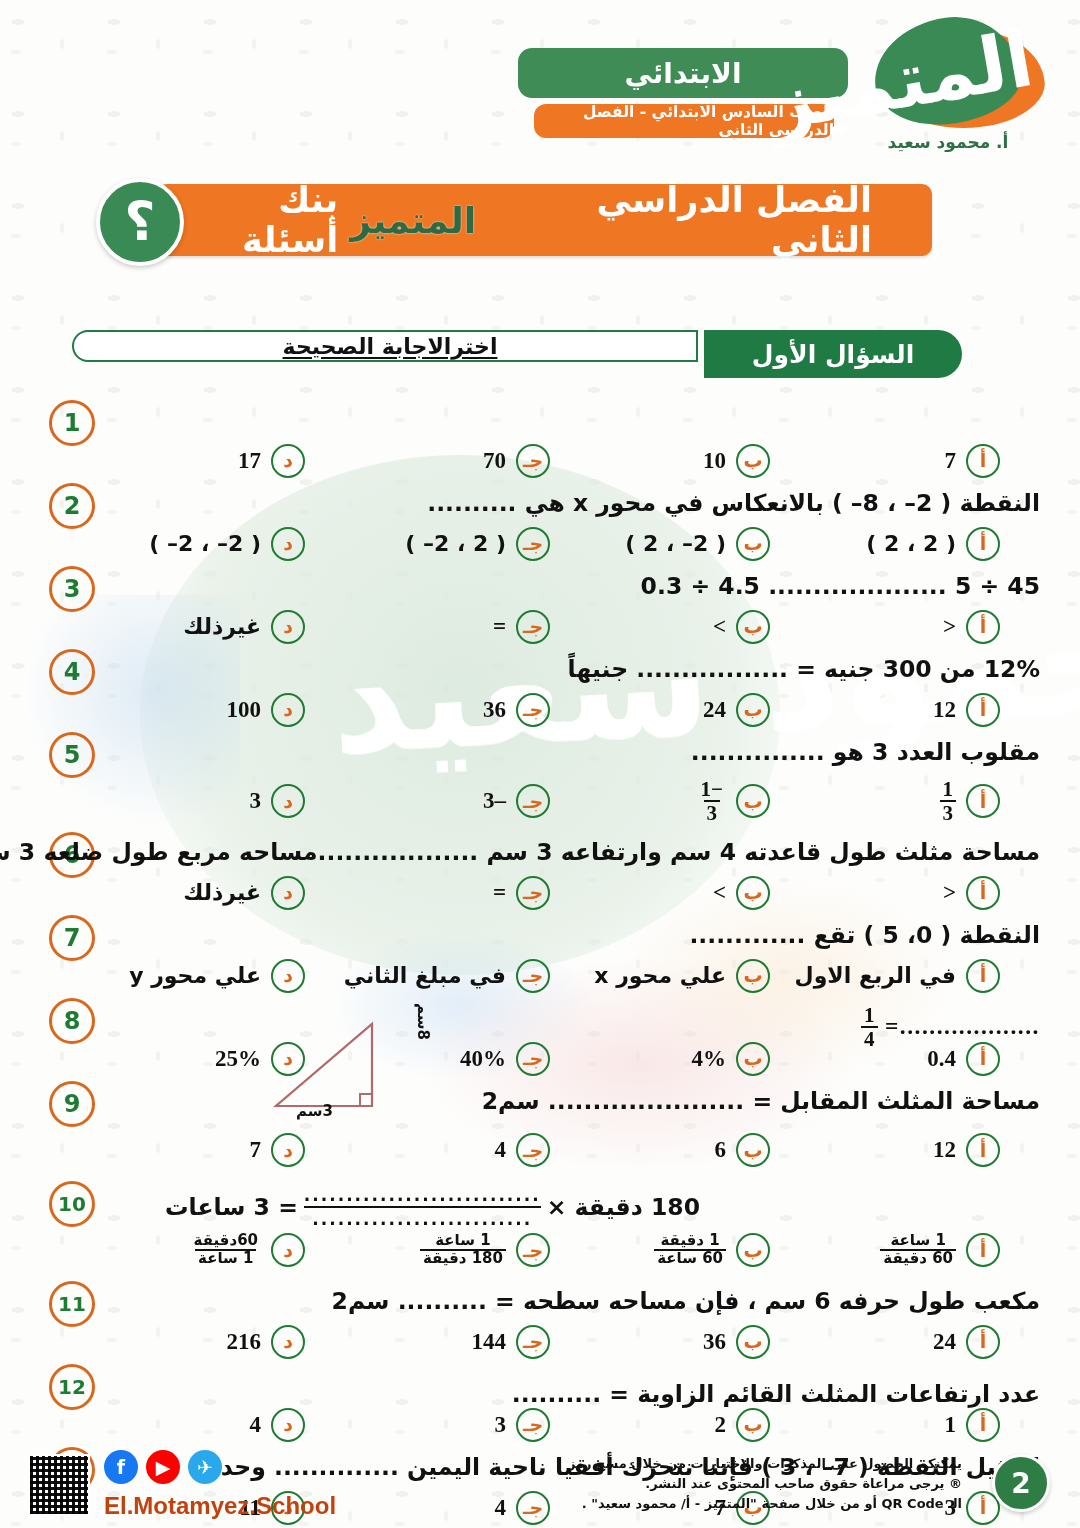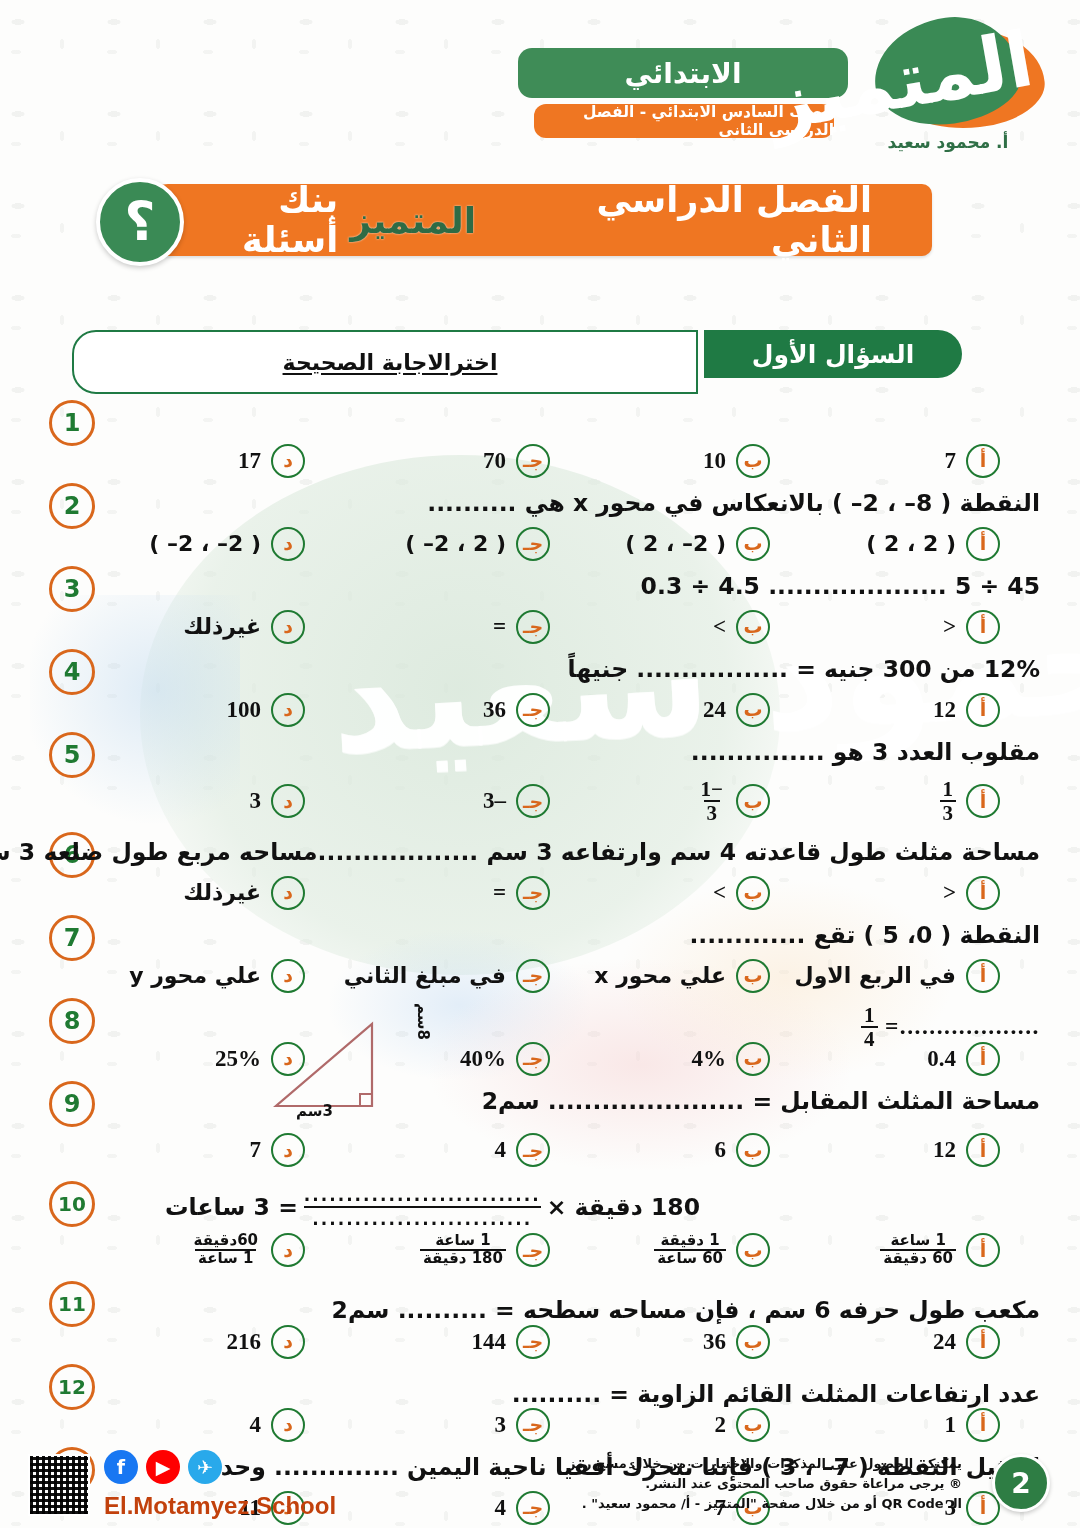--- a/index.html
+++ b/index.html
@@ -126,21 +126,21 @@
 
   
   #section-head { position: absolute; right: 118px; top: 330px; width: 890px; height: 48px; }
   .sec-title {
     position: absolute; right: 0; top: 0; width: 258px; height: 48px;
     background: #1f7a44; border-radius: 0 24px 24px 0;
     color: #fff; font-size: 25px; font-weight: 700;
     display: flex; align-items: center; justify-content: center;
   }
   .sec-sub {
-    position: absolute; right: 264px; top: 0; width: 626px; height: 64px;
+    position: absolute; right: 264px; top: 0; width: 626px; height: 32px;
     background: #fff; border: 2px solid #1f7a44; border-radius: 24px 0 0 24px;
     display: flex; align-items: center; justify-content: flex-end;
     padding-right: 10px; padding-left: 20px;
   }
   .sec-sub span {
     width: 100%; text-align: center; font-size: 22px; font-weight: 700; color: #111;
     text-decoration: underline; text-underline-offset: 3px;
   }
 
   
@@ -311,21 +311,21 @@
             <span class="opt-val">70</span>
           </div>
           <div class="opt" style="right: 735px; height: 45px;">
             <span class="opt-badge">د</span>
             <span class="opt-val">17</span>
           </div>
         </div>
       </div>
       <div class="q-row" style="height: 83px; top: 83px; position: absolute; right: 0px;">
         <div class="qnum" style="top: 0px;">2</div>
-        <div class="qtext" style="top: 6px;">النقطة ( 8– ، 2– ) بالانعكاس في محور x هي ..........</div>
+        <div class="qtext" style="top: 6px;">النقطة ( 2– ، 8– ) بالانعكاس في محور x هي ..........</div>
         <div class="opts" style="top: 38px; height: 45px;">
           <div class="opt" style="right: 40px; height: 45px;">
             <span class="opt-badge">أ</span>
             <span class="opt-val ar">( 2 ، 2 )</span>
           </div>
           <div class="opt" style="right: 270px; height: 45px;">
             <span class="opt-badge">ب</span>
             <span class="opt-val ar">( 2– ، 2 )</span>
           </div>
           <div class="opt" style="right: 490px; height: 45px;">
@@ -538,21 +538,21 @@
             <span class="opt-badge">د</span>
             <span class="opt-val"><span class="frac unit">
                 <span class="num">60دقيقة</span>
                 <span class="den">1 ساعة</span>
               </span></span>
           </div>
         </div>
       </div>
       <div class="q-row" style="height: 83px; top: 881px; position: absolute; right: 0px;">
         <div class="qnum wide" style="top: 0px;">11</div>
-        <div class="qtext" style="top: 6px; margin-top: 9px;">مكعب طول حرفه 6 سم ، فإن مساحه سطحه = .......... سم2</div>
+        <div class="qtext" style="top: 6px;">مكعب طول حرفه 6 سم ، فإن مساحه سطحه = .......... سم2</div>
         <div class="opts" style="top: 38px; height: 45px;">
           <div class="opt" style="right: 40px; height: 45px;">
             <span class="opt-badge">أ</span>
             <span class="opt-val">24</span>
           </div>
           <div class="opt" style="right: 270px; height: 45px;">
             <span class="opt-badge">ب</span>
             <span class="opt-val">36</span>
           </div>
           <div class="opt" style="right: 490px; height: 45px;">

